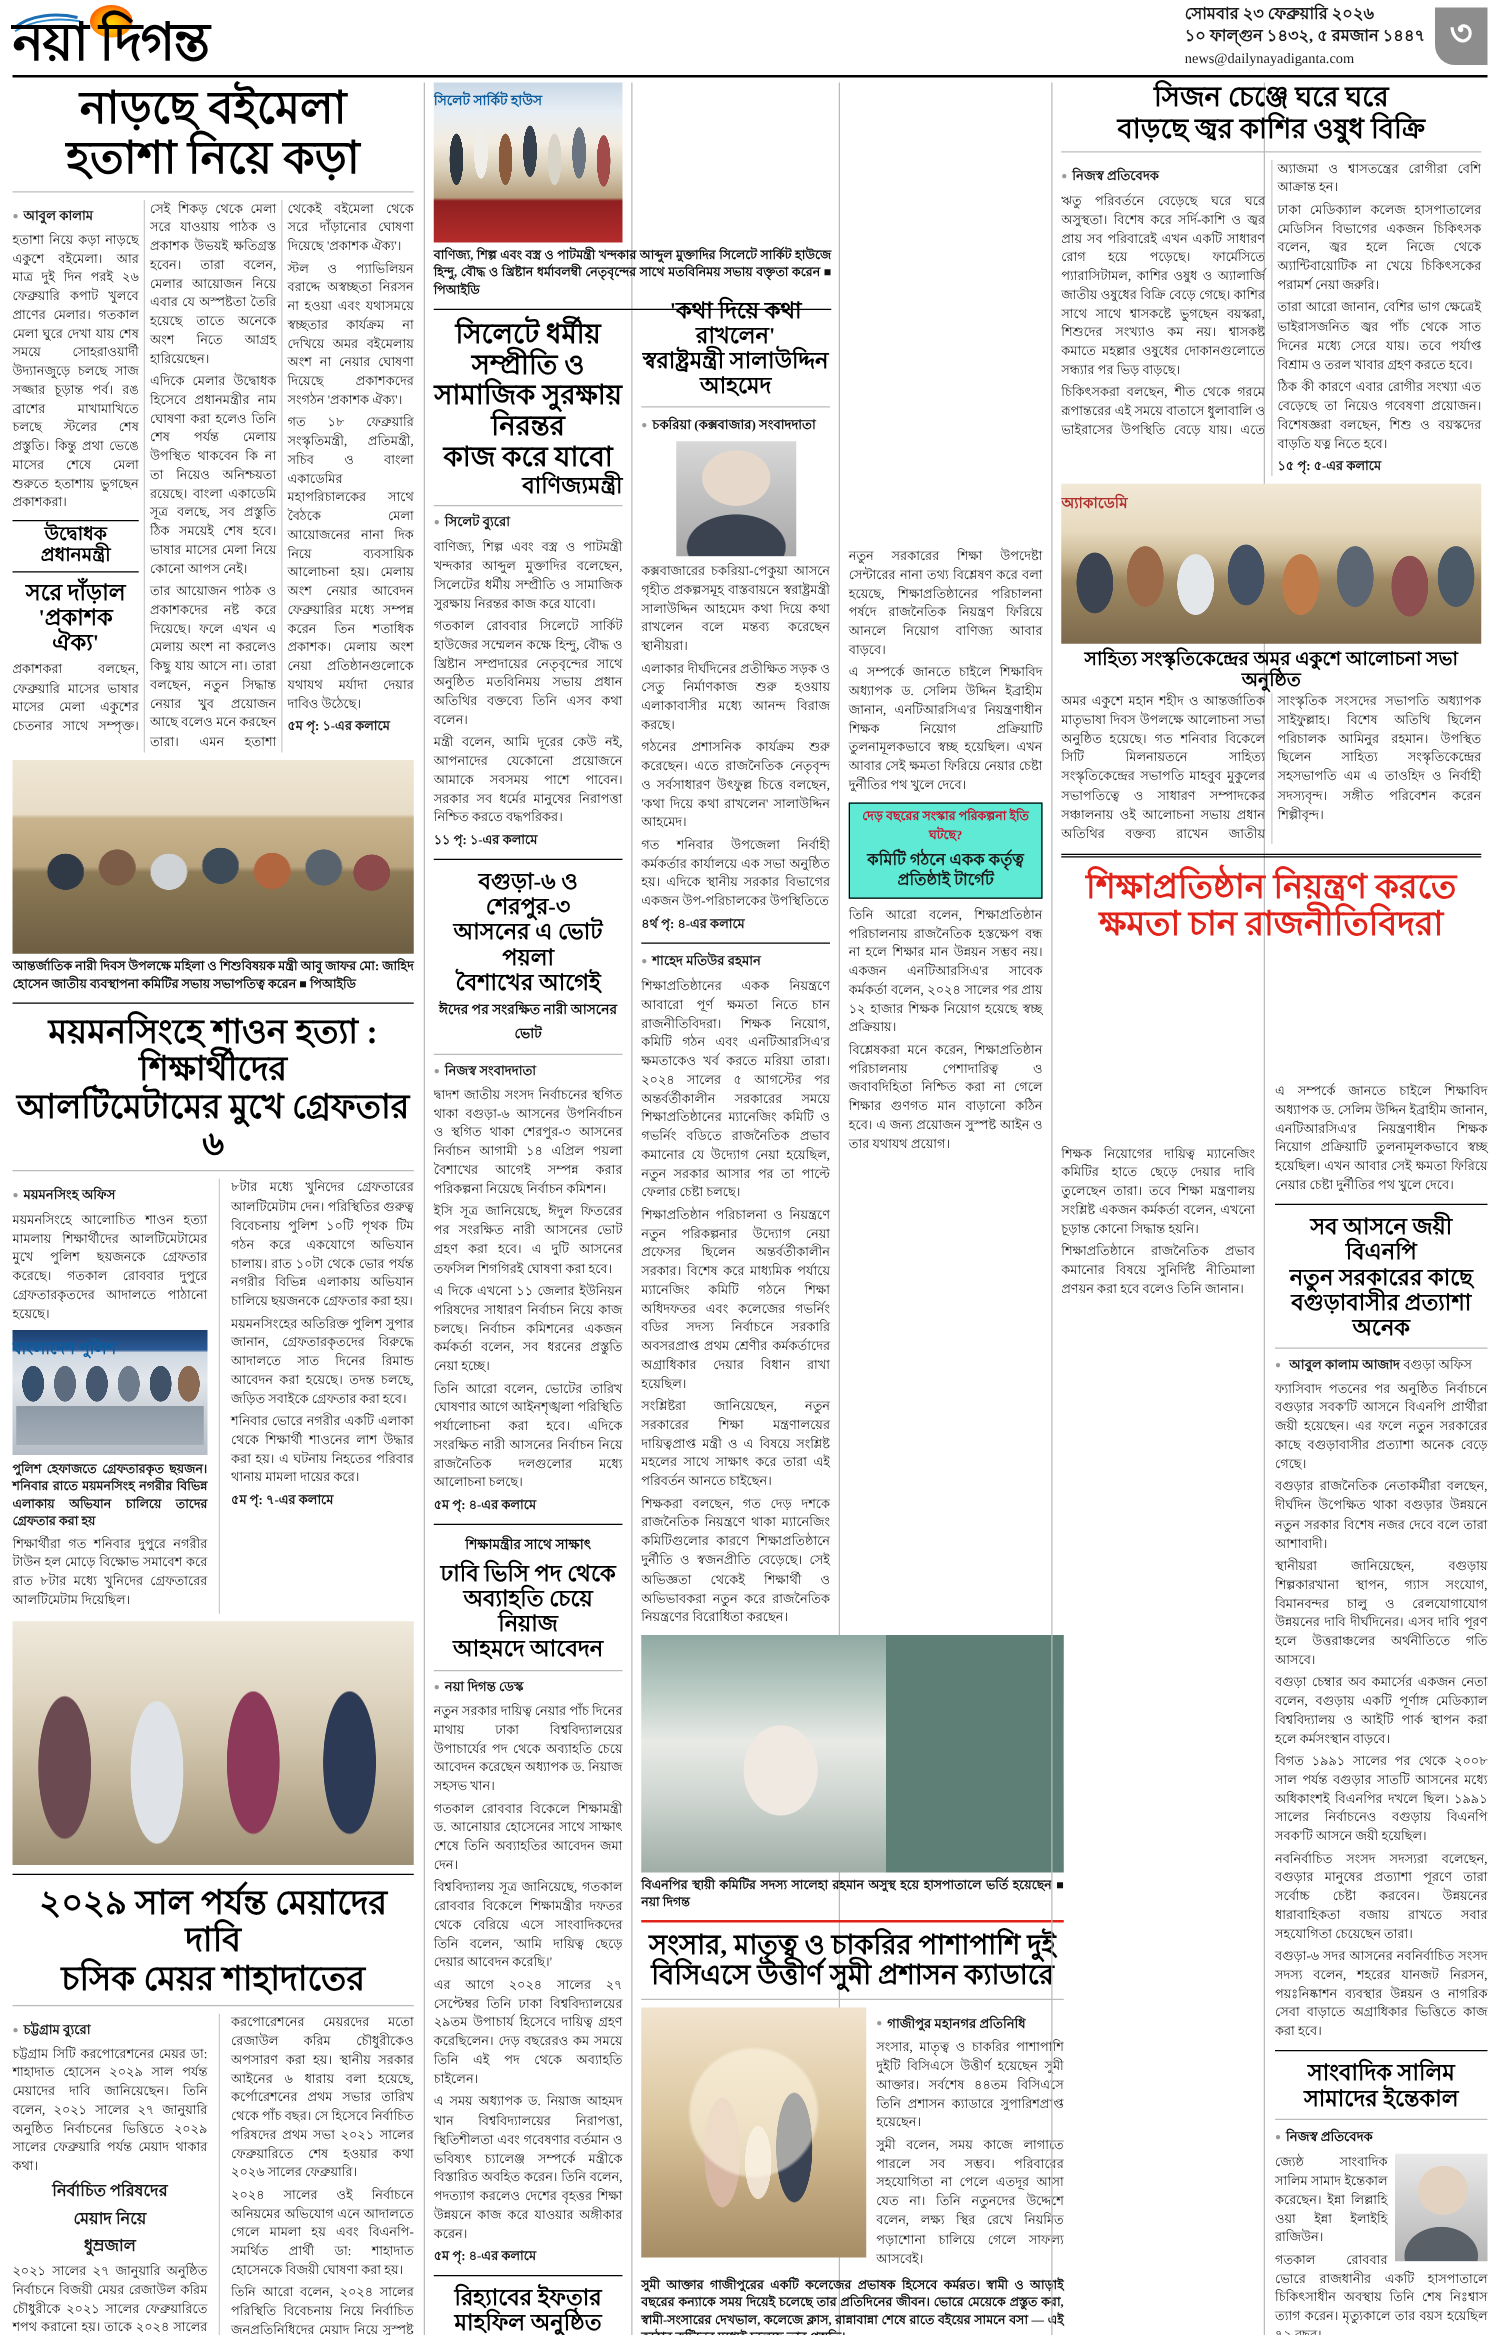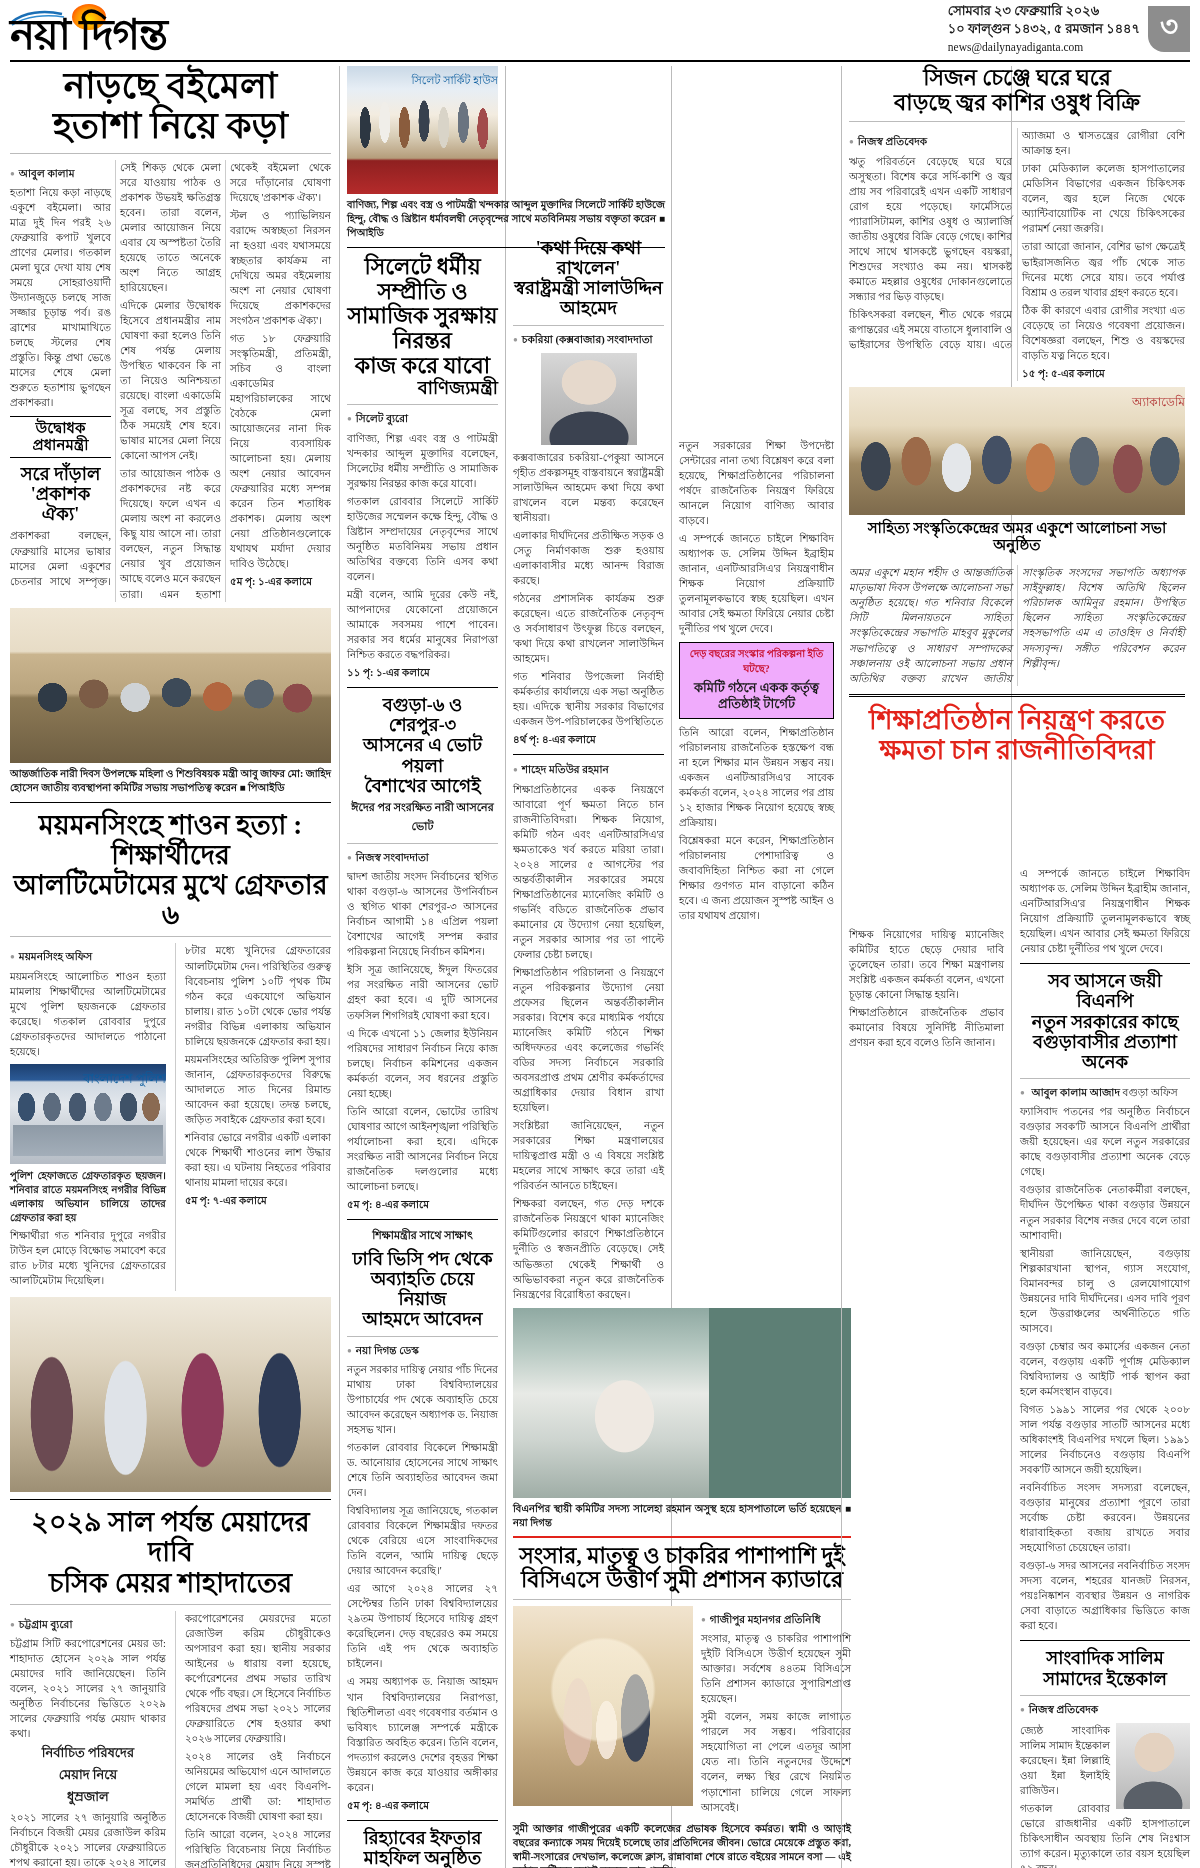--- a/index.html
+++ b/index.html
@@ -161,26 +161,26 @@
         radial-gradient(ellipse 58% 40% at 50% 92%, #3b4250 0 70%, transparent 72%); }
 
   .ph-portrait2 { background: linear-gradient(180deg,#e9e9e9 0%,#d2d2d2 45%,#b5b5b5 100%); }
   .ph-portrait2::after { content:""; position:absolute; inset:0;
       background:
         radial-gradient(ellipse 38% 32% at 52% 34%, #e4d2c0 0 70%, transparent 72%),
         radial-gradient(ellipse 56% 38% at 50% 95%, #5a6068 0 70%, transparent 72%); }
 
   .ph-label { position:absolute; left:6px; top:5px; font-size:8px; font-weight:bold;
               color:#fff; background:rgba(0,0,0,.42); padding:1px 4px; }
-  .ph-banner { position:absolute; left:0; right:0; top:6px; text-align:right;
-               font-size:13px; font-weight:normal; color:#0a5c9e; }
+  .ph-banner { position:absolute; left:0; right:0; top:6px; text-align:left;
+               font-size:13px; font-weight:bold; color:#0a5c9e; }
 
   
   .callout { border:1px solid #000; padding:4px 5px 6px; margin:6px 0; text-align:center;
-             background:#f0abfc; }
+             background:#5eead4; }
   .callout .c-top { color:#c8102e; font-weight:bold; font-size:10px; margin-bottom:3px; }
   .callout .c-main { font-weight:bold; font-size:13px; line-height:1.25; }
   .small-portrait { width:74px; float:right; margin:0 0 4px 6px; }
   .small-portrait .photo { height:86px; }
 
   .redrule { border-top:2px solid #e2231a; margin:6px 0; }
 </style>
 </head>
 <body>
 
@@ -444,21 +444,21 @@
           <p>তারা আরো জানান, বেশির ভাগ ক্ষেত্রেই ভাইরাসজনিত জ্বর পাঁচ থেকে সাত দিনের মধ্যে সেরে যায়। তবে পর্যাপ্ত বিশ্রাম ও তরল খাবার গ্রহণ করতে হবে।</p>
           <p>ঠিক কী কারণে এবার রোগীর সংখ্যা এত বেড়েছে তা নিয়েও গবেষণা প্রয়োজন। বিশেষজ্ঞরা বলছেন, শিশু ও বয়স্কদের বাড়তি যত্ন নিতে হবে।</p>
           <p class="jump">১৫ পৃ: ৫-এর কলামে</p>
         </div>
       </div>
 
       <div class="photo ph-conf" style="height:128px;margin-top:6px;width:336px;">
         <div class="ph-banner" style="color:#b03030;font-size:12px;">অ্যাকাডেমি</div>
       </div>
       <div class="hl hl-xs" style="margin-top:5px;width:336px;">সাহিত্য সংস্কৃতিকেন্দ্রের অমর একুশে আলোচনা সভা অনুষ্ঠিত</div>
-      <div class="body cols2" style="width:336px;margin-top:12px;font-style:italic;">
+      <div class="body cols2" style="width:336px;margin-top:1px;">
         <p>অমর একুশে মহান শহীদ ও আন্তর্জাতিক মাতৃভাষা দিবস উপলক্ষে আলোচনা সভা অনুষ্ঠিত হয়েছে। গত শনিবার বিকেলে সিটি মিলনায়তনে সাহিত্য সংস্কৃতিকেন্দ্রের সভাপতি মাহবুব মুকুলের সভাপতিত্বে ও সাধারণ সম্পাদকের সঞ্চালনায় ওই আলোচনা সভায় প্রধান অতিথির বক্তব্য রাখেন জাতীয় সাংস্কৃতিক সংসদের সভাপতি অধ্যাপক সাইফুল্লাহ। বিশেষ অতিথি ছিলেন পরিচালক আমিনুর রহমান। উপস্থিত ছিলেন সাহিত্য সংস্কৃতিকেন্দ্রের সহসভাপতি এম এ তাওহিদ ও নির্বাহী সদস্যবৃন্দ। সঙ্গীত পরিবেশন করেন শিল্পীবৃন্দ।</p>
       </div>
 
       <div class="divider-dbl" style="width:336px;"></div>
       <div class="hl hl-lg hl-red" style="width:336px;">শিক্ষাপ্রতিষ্ঠান নিয়ন্ত্রণ করতে</div>
       <div class="hl hl-lg hl-red" style="width:336px;margin-bottom:6px;">ক্ষমতা চান রাজনীতিবিদরা</div>
 
       <div style="height:150px;"></div>
 
       <div class="body" style="margin-top:6px;">

